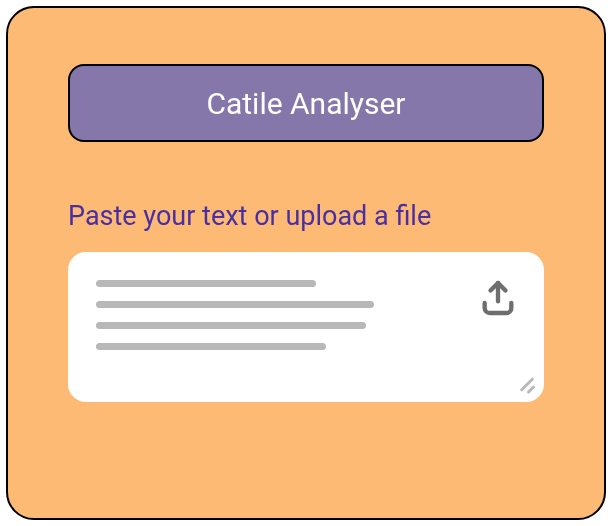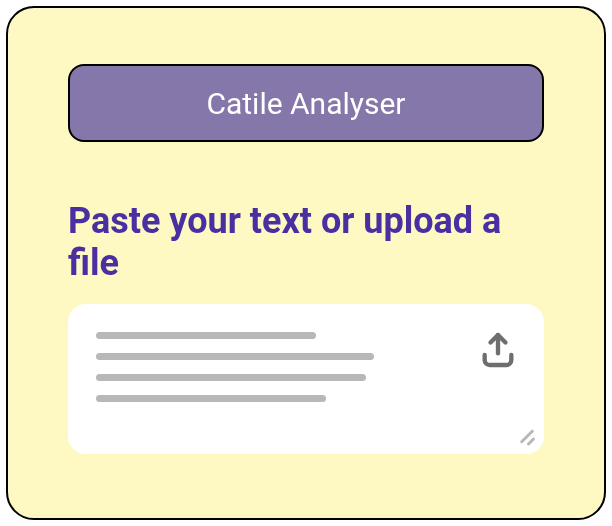--- a/index.html
+++ b/index.html
@@ -6,21 +6,21 @@
   body {
     width: 612px;
     height: 526px;
     background: #fff;
     font-family: -apple-system, BlinkMacSystemFont, "Segoe UI", Roboto, sans-serif;
   }
   .panel {
     width: 600px;
     height: 514px;
     margin: 6px;
-    background: #fef9c3;
+    background: #fdba74;
     border: 2px solid #000;
     border-radius: 28px;
     padding: 56px 60px 40px 60px;
   }
   .title-bar {
     width: 100%;
     height: 78px;
     background: #8577aa;
     border: 2px solid #000;
     border-radius: 16px;
@@ -29,22 +29,22 @@
     justify-content: center;
   }
   .title-text {
     color: #fff;
     font-size: 30px;
     font-weight: 400;
   }
   .prompt-label {
     margin-top: 58px;
     color: #4a2fa3;
-    font-size: 36px;
-    font-weight: 700;
+    font-size: 27px;
+    font-weight: 400;
   }
   .input-card {
     position: relative;
     margin-top: 20px;
     width: 100%;
     height: 150px;
     background: #fff;
     border-radius: 18px;
     padding: 28px 80px 24px 28px;
   }

